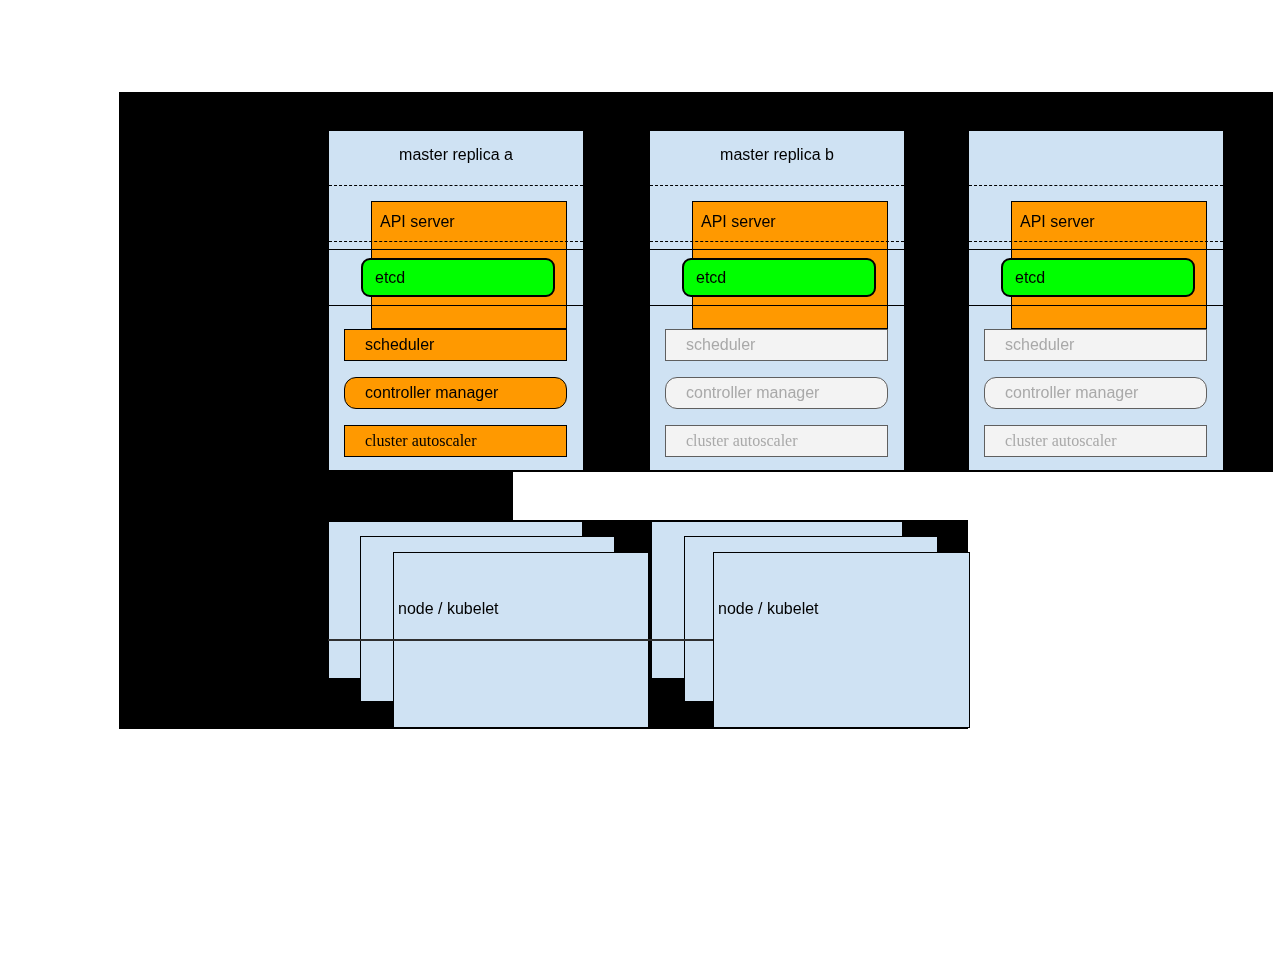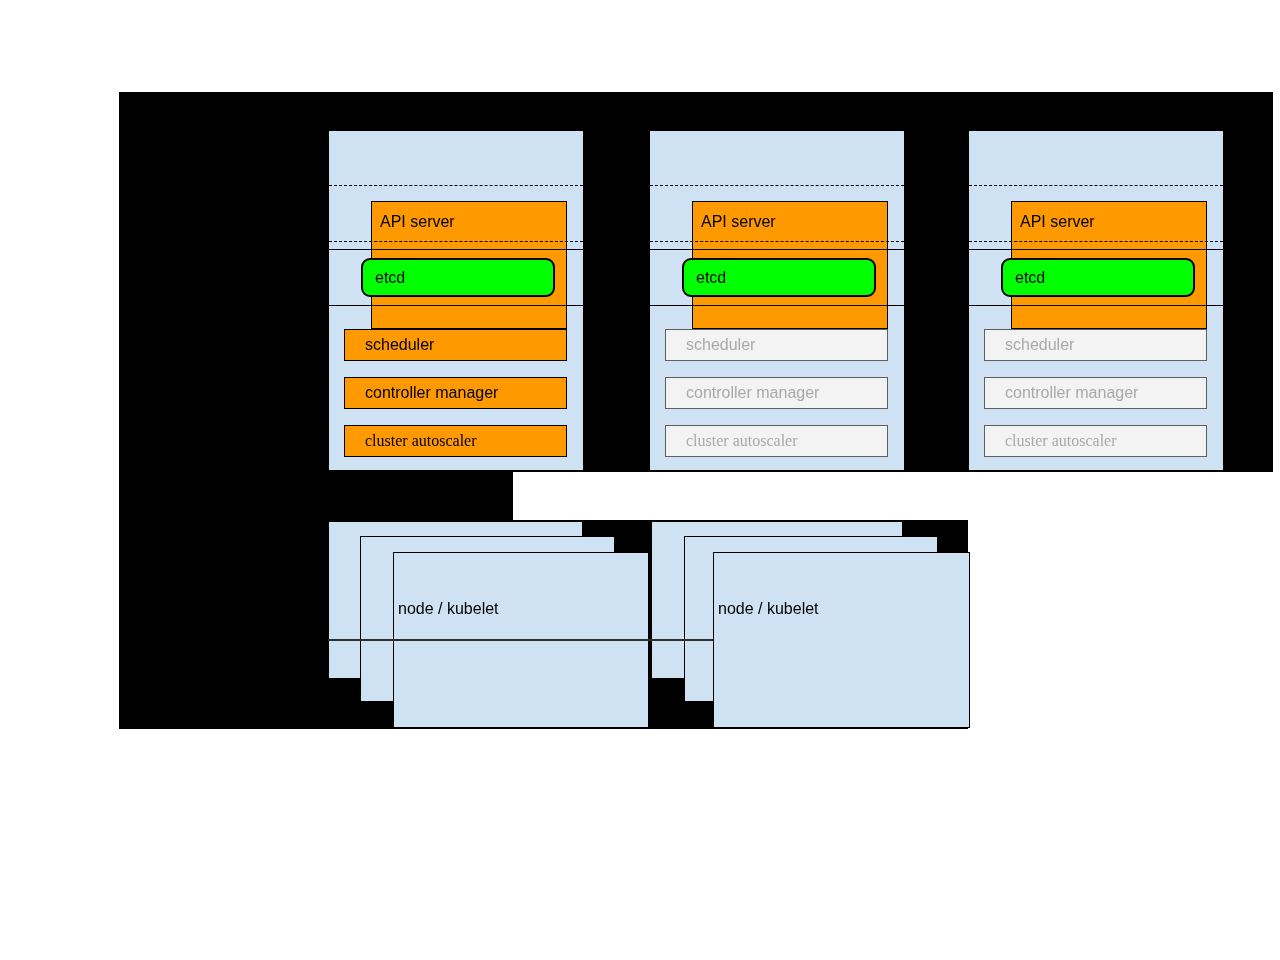--- a/index.html
+++ b/index.html
@@ -31,21 +31,21 @@
   .api-label { padding:11px 0 0 8px; font-size:16px; color:#000; }
 
   .etcd { position:absolute; left:32px; top:127px; width:194px; height:39px;
           background:var(--etcd-green,#00ff00); border:2px solid #000; border-radius:9px;
           display:flex; align-items:center; z-index:3;text-align:center; }
   .etcd span { padding-left:12px; font-size:16px; color:#000; }
 
   .comp { position:absolute; left:15px; right:16px; height:32px;
           display:flex; align-items:center; font-size:16px; }
   .comp span { padding-left:20px; }
-  .c1 { top:198px; } .c2 { top:246px; } .c3 { top:294px;font-family:Liberation Serif, serif; }
+  .c1 { top:198px; } .c2 { top:246px;border-radius:12px; } .c3 { top:294px;font-family:Liberation Serif, serif; }
 
   .master.active .comp   { background:var(--active-orange,#ff9900); border:1px solid #000; color:#000; }
   .master.inactive .comp { background:var(--inactive-fill,#f3f3f3);
                            border:1px solid var(--inactive-border,#5f5f5f);
                            color:var(--inactive-text,#a9a9a9); }
 
   
   .node-box { position:absolute; background:var(--container-blue,#cfe2f3); border:1px solid #000; }
   .g1-back  { left:328px; top:521px; width:255px; height:158px; z-index:1; }
   .g1-mid   { left:360px; top:536px; width:255px; height:166px; z-index:2; }
@@ -63,20 +63,21 @@
 </head>
 <body>
 
 <div class="canvas">
 
   <div class="bg-black bg-top"></div>
   <div class="bg-black bg-mid"></div>
   <div class="bg-black bg-bottom"></div>
 
   <div class="master master-a active">
+    <div class="m-title">master replica a</div>
     <div class="hr dash d1"></div>
     <div class="api-box">
       <div class="api-label">API server</div>
     </div>
     <div class="hr dash d2"></div>
     <div class="hr solid s1"></div>
     <div class="etcd">
       <span>etcd</span>
     </div>
     <div class="hr solid s2"></div>
@@ -85,20 +86,21 @@
     </div>
     <div class="comp c2">
       <span>controller manager</span>
     </div>
     <div class="comp c3">
       <span>cluster autoscaler</span>
     </div>
   </div>
 
   <div class="master master-b inactive">
+    <div class="m-title">master replica b</div>
     <div class="hr dash d1"></div>
     <div class="api-box">
       <div class="api-label">API server</div>
     </div>
     <div class="hr dash d2"></div>
     <div class="hr solid s1"></div>
     <div class="etcd">
       <span>etcd</span>
     </div>
     <div class="hr solid s2"></div>

